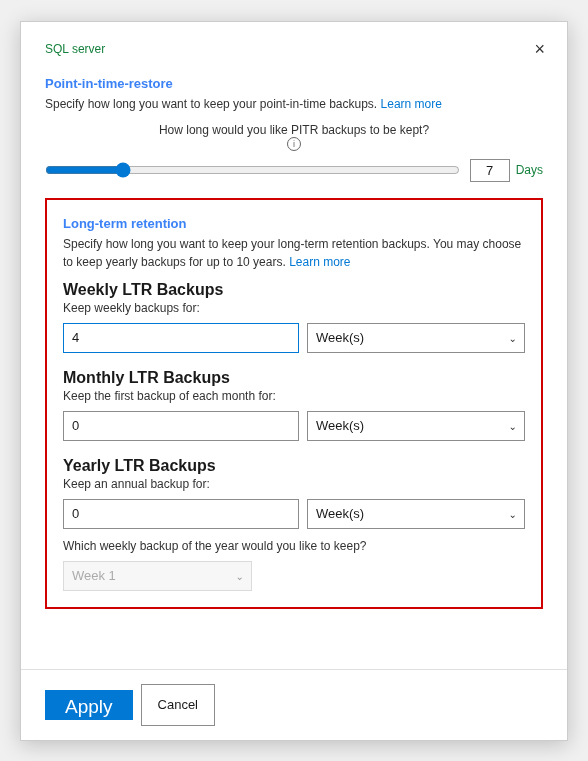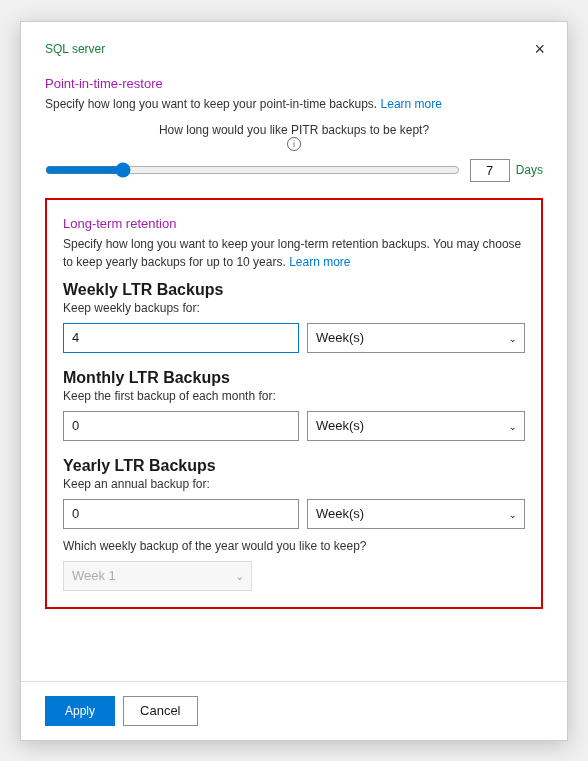--- a/index.html
+++ b/index.html
@@ -50,22 +50,22 @@
       line-height: 1;
       padding: 2px 4px;
     }
     .dialog-content {
       padding: 8px 24px 16px 24px;
       flex: 1;
       overflow-y: auto;
     }
     .section-title {
       font-size: 13px;
-      font-weight: 400;
-      color: #a21caf;
+      font-weight: 700;
+      color: #3b82f6;
       margin-bottom: 4px;
     }
     .section-desc {
       font-size: 12px;
       color: #333;
       margin-bottom: 10px;
       line-height: 1.5;
     }
     .learn-more {
       color: #0078d4;
@@ -208,33 +208,33 @@
       border-top: 1px solid #e0e0e0;
       display: flex;
       gap: 8px;
       align-items: center;
     }
     .btn-apply {
       background: #0078d4;
       color: #fff;
       border: none;
       padding: 6px 20px;
-      font-size: 12px;
+      font-size: 19px;
       font-weight: 400;
       cursor: pointer;
       height: 30px;
     }
     .btn-cancel {
       background: #fff;
       color: #1a1a1a;
       border: 1px solid #8c8c8c;
       padding: 6px 16px;
       font-size: 13px;
       cursor: pointer;
-      height: 30px;
+      height: 42px;
     }
     input[type=range] {
       flex: 1;
       accent-color: #0078d4;
       cursor: pointer;
     }
   </style>
 </head>
 <body>
 

